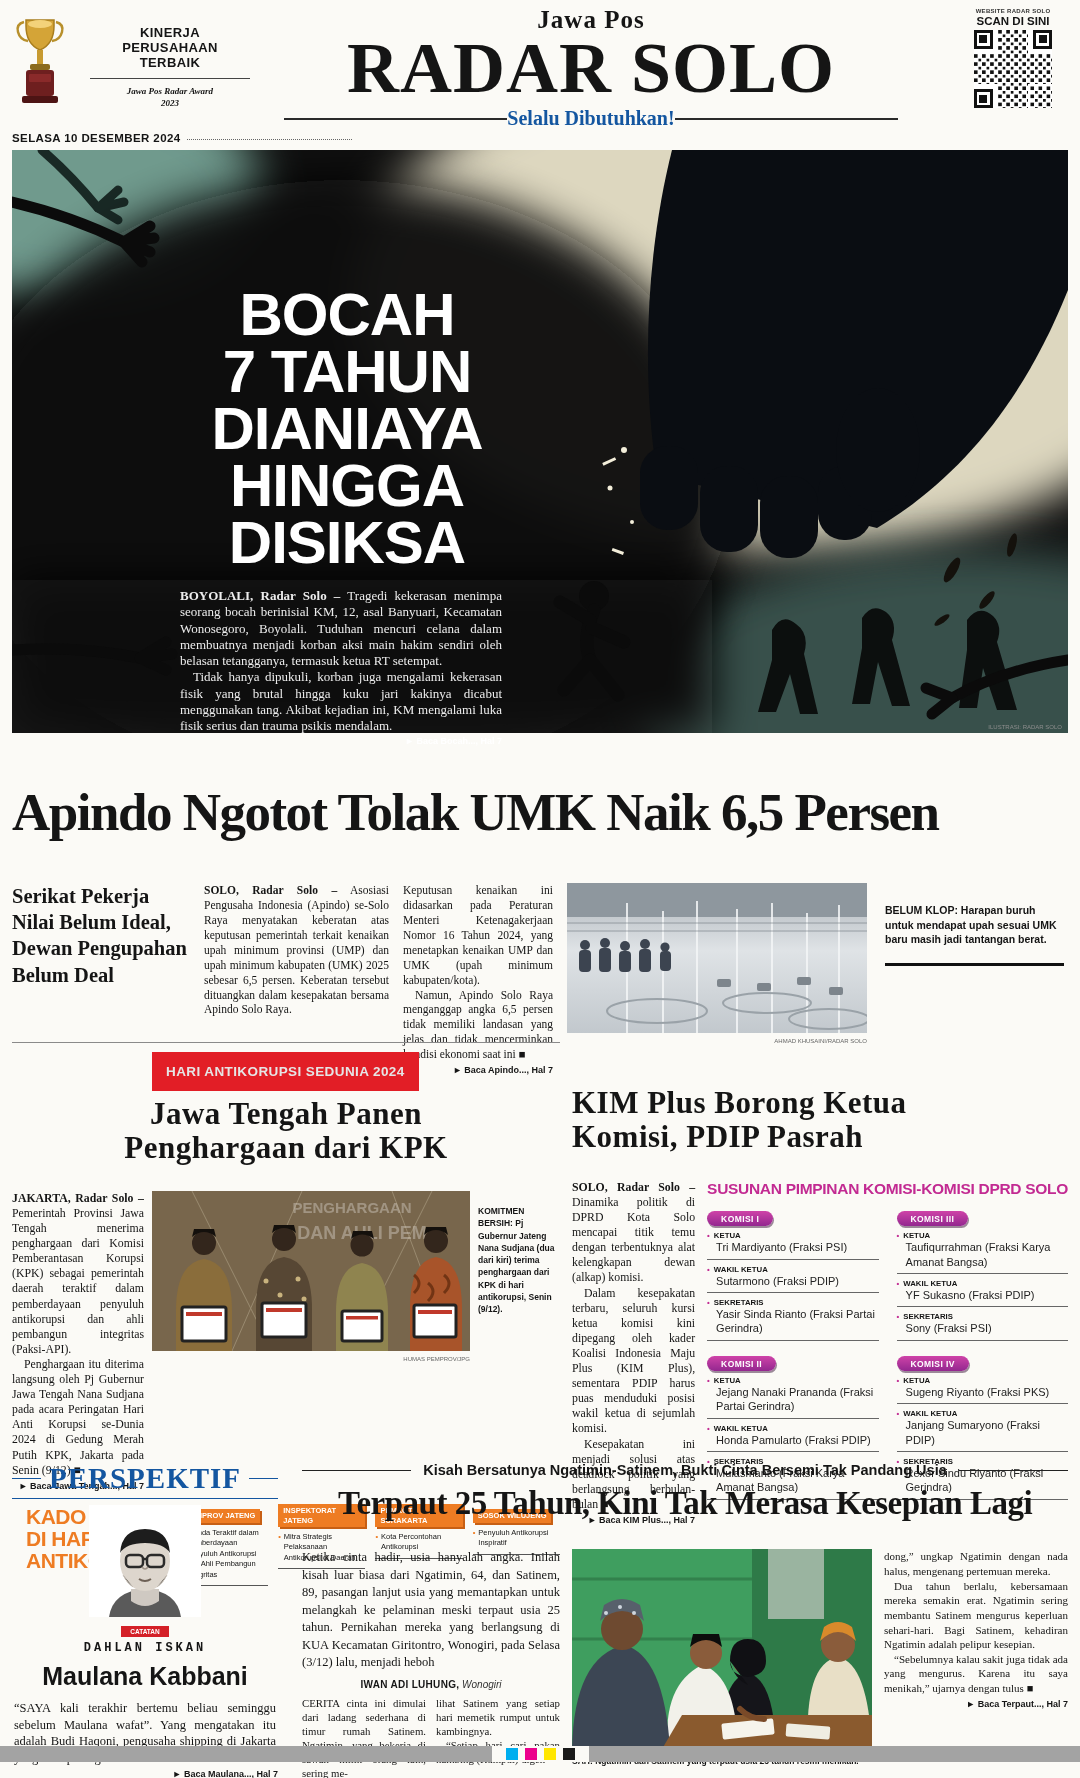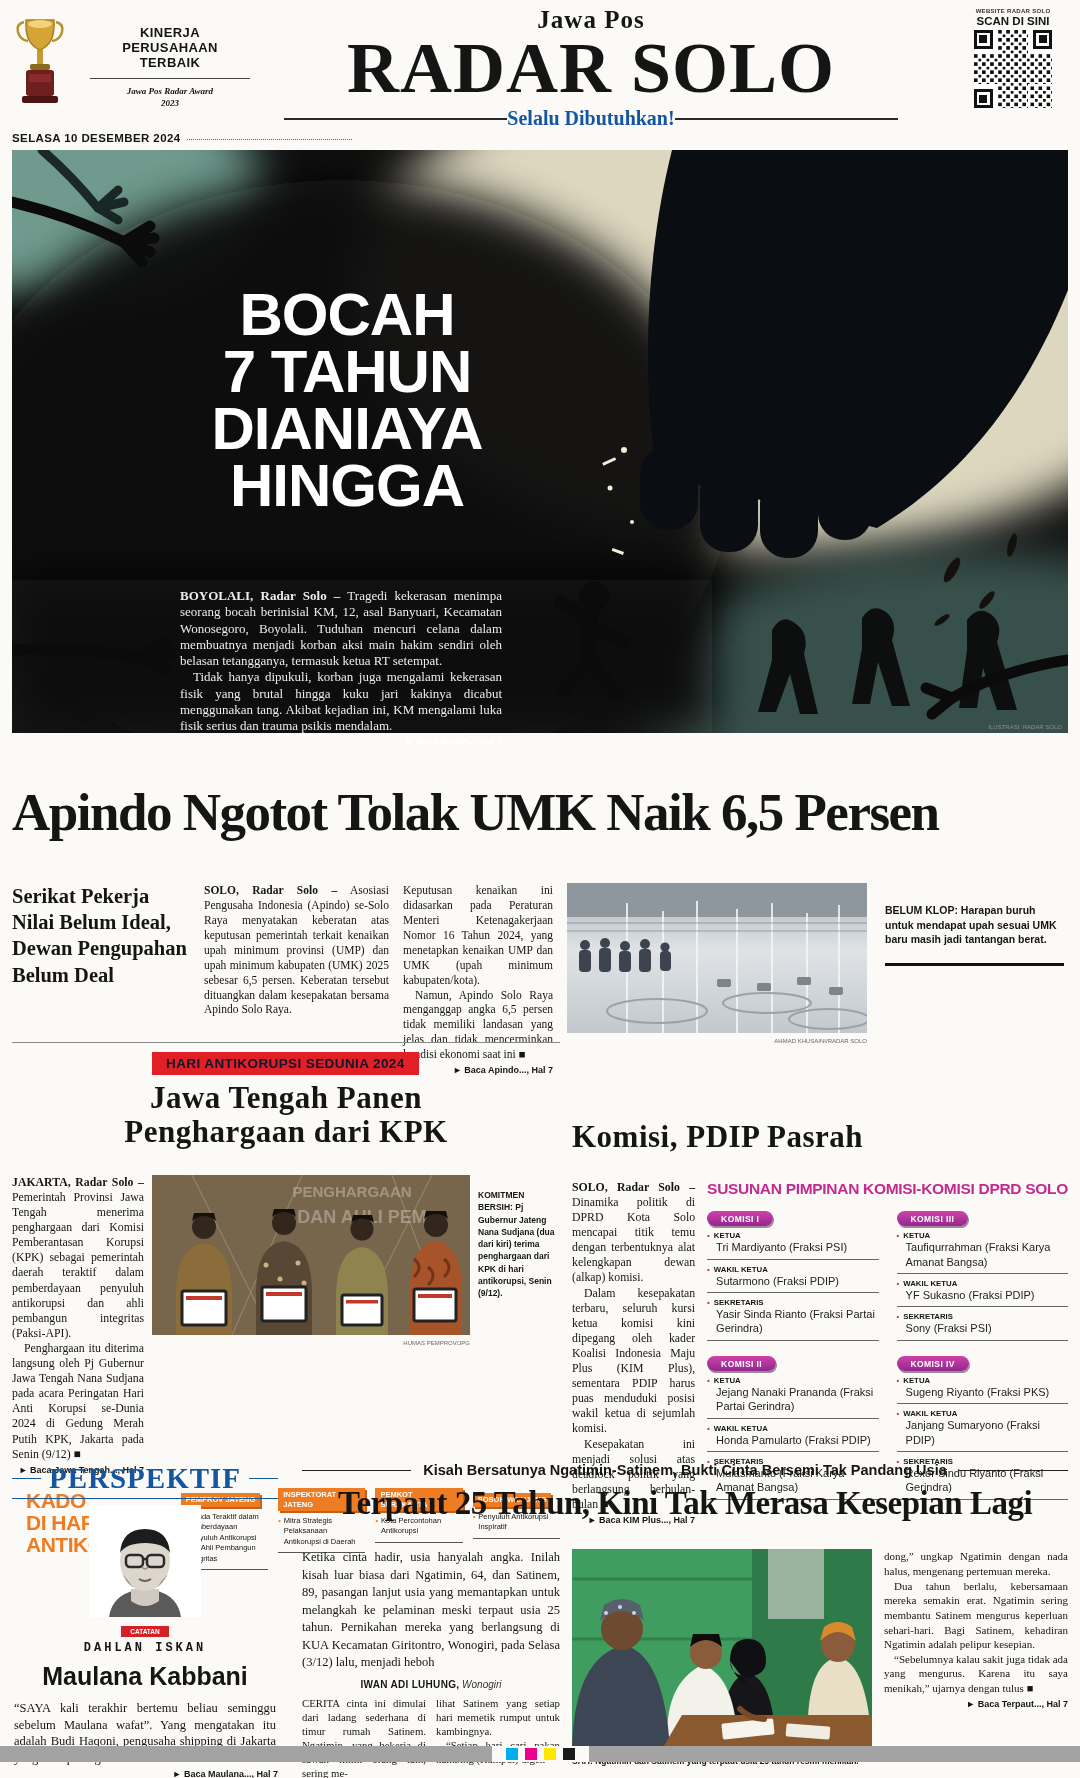--- a/index.html
+++ b/index.html
@@ -51,22 +51,22 @@
   .apindo-photo{width:300px;flex:0 0 auto;}
   .photo-credit{font-size:6px;color:#666;text-align:right;font-family:"Liberation Sans",sans-serif;margin-top:1px;}
   .apindo-caption{flex:1;font-family:"Liberation Sans",sans-serif;font-size:10.5px;line-height:1.4;
                   font-weight:bold;color:#141414;padding:20px 4px 0 4px;}
   .black-rule{border-top:3px solid #111;margin-top:16px;}
   .read-more{font-family:"Liberation Sans",sans-serif;font-weight:bold;font-size:9px;text-align:right;margin-top:3px;}
 
   
   .kpk{position:absolute;top:1042px;left:12px;width:548px;}
   .top-rule{border-top:1px solid #8a8a8a;margin-bottom:9px;}
-  .banner{display:inline-block;margin-left:140px;background:#e21e26;color:#0f172a;
-          font-family:"Liberation Sans",sans-serif;font-weight:bold;font-size:13.5px;padding:4px 14px;letter-spacing:.4px;}
+  .banner{display:inline-block;margin-left:140px;background:#e21e26;color:#e5e5e5;
+          font-family:"Liberation Sans",sans-serif;font-weight:bold;font-size:13.5px;padding:12px 14px;letter-spacing:.4px;}
   .kpk-headline{text-align:center;font-size:31px;font-weight:bold;line-height:1.1;margin-top:6px;letter-spacing:.5px;}
   .kpk-row{display:flex;gap:8px;margin-top:10px;}
   .kpk-col{width:132px;font-size:11.8px;line-height:1.28;text-align:justify;}
   .kpk-col p{margin:0;} .kpk-col p+p{text-indent:12px;}
   .kpk-photo{width:318px;flex:0 0 auto;}
   .kpk-caption{flex:1;font-family:"Liberation Sans",sans-serif;font-size:8.5px;font-weight:bold;line-height:1.45;padding-top:14px;}
   .awards-row{display:flex;gap:10px;margin-top:12px;padding-left:14px;}
   .kado{width:146px;color:#ee7c23;font-family:"Liberation Sans",sans-serif;font-weight:bold;
         font-size:21px;line-height:1.05;letter-spacing:-.5px;padding-top:2px;}
   .award-box{width:88px;font-family:"Liberation Sans",sans-serif;}
@@ -266,20 +266,21 @@
         <path d="M30 0 Q60 26 86 58"></path>
             <path d="M86 58 l20 -18 M86 58 l26 -6 M86 58 l20 12"></path>
       </g>
     </svg>
     </span>
     <h1 class="hero-headline">
       <span>BOCAH</span><br>
       <span>7 TAHUN</span><br>
       <span>DIANIAYA</span><br>
       <span>HINGGA</span><br>
+      <span>DISIKSA</span>
     </h1>
     <div class="hero-body">
       <p><b>BOYOLALI, Radar Solo –</b> <span>Tragedi kekerasan menimpa seorang bocah berinisial KM, 12, asal Banyuari, Kecamatan Wonosegoro, Boyolali. Tuduhan mencuri celana dalam membuatnya menjadi korban aksi main hakim sendiri oleh belasan tetangganya, termasuk ketua RT setempat.</span></p>
       <p>Tidak hanya dipukuli, korban juga mengalami kekerasan fisik yang brutal hingga kuku jari kakinya dicabut menggunakan tang. Akibat kejadian ini, KM mengalami luka fisik serius dan trauma psikis mendalam.</p>
       <div class="hero-read">► Baca Bocah..., Hal 7</div>
     </div>
     <div class="hero-credit">ILUSTRASI: RADAR SOLO</div>
   </section>
 
   <section class="apindo">
@@ -443,21 +444,21 @@
         <div class="award-item">
             <span class="bullet">•</span>
             <span>Penyuluh Antikorupsi Inspiratif</span>
           </div>
       </div>
     </div>
   </section>
 
   <section class="kim">
     <h2 class="kim-headline">
-      <br>
+      <span>KIM Plus Borong Ketua</span><br>
       <span>Komisi, PDIP Pasrah</span>
     </h2>
     <div class="kim-row">
       <div class="kim-col">
         <p><b>SOLO, Radar Solo –</b> <span>Dinamika politik di DPRD Kota Solo mencapai titik temu dengan terbentuknya alat kelengkapan dewan (alkap) komisi.</span></p>
         <p>Dalam kesepakatan terbaru, seluruh kursi ketua komisi kini dipegang oleh kader Koalisi Indonesia Maju Plus (KIM Plus), sementara PDIP harus puas menduduki posisi wakil ketua di sejumlah komisi.</p>
         <p>Kesepakatan ini menjadi solusi atas deadlock politik yang berlangsung berbulan-bulan ■</p>
         <div class="read-more">► Baca KIM Plus..., Hal 7</div>
       </div>
       <div class="kim-table">

